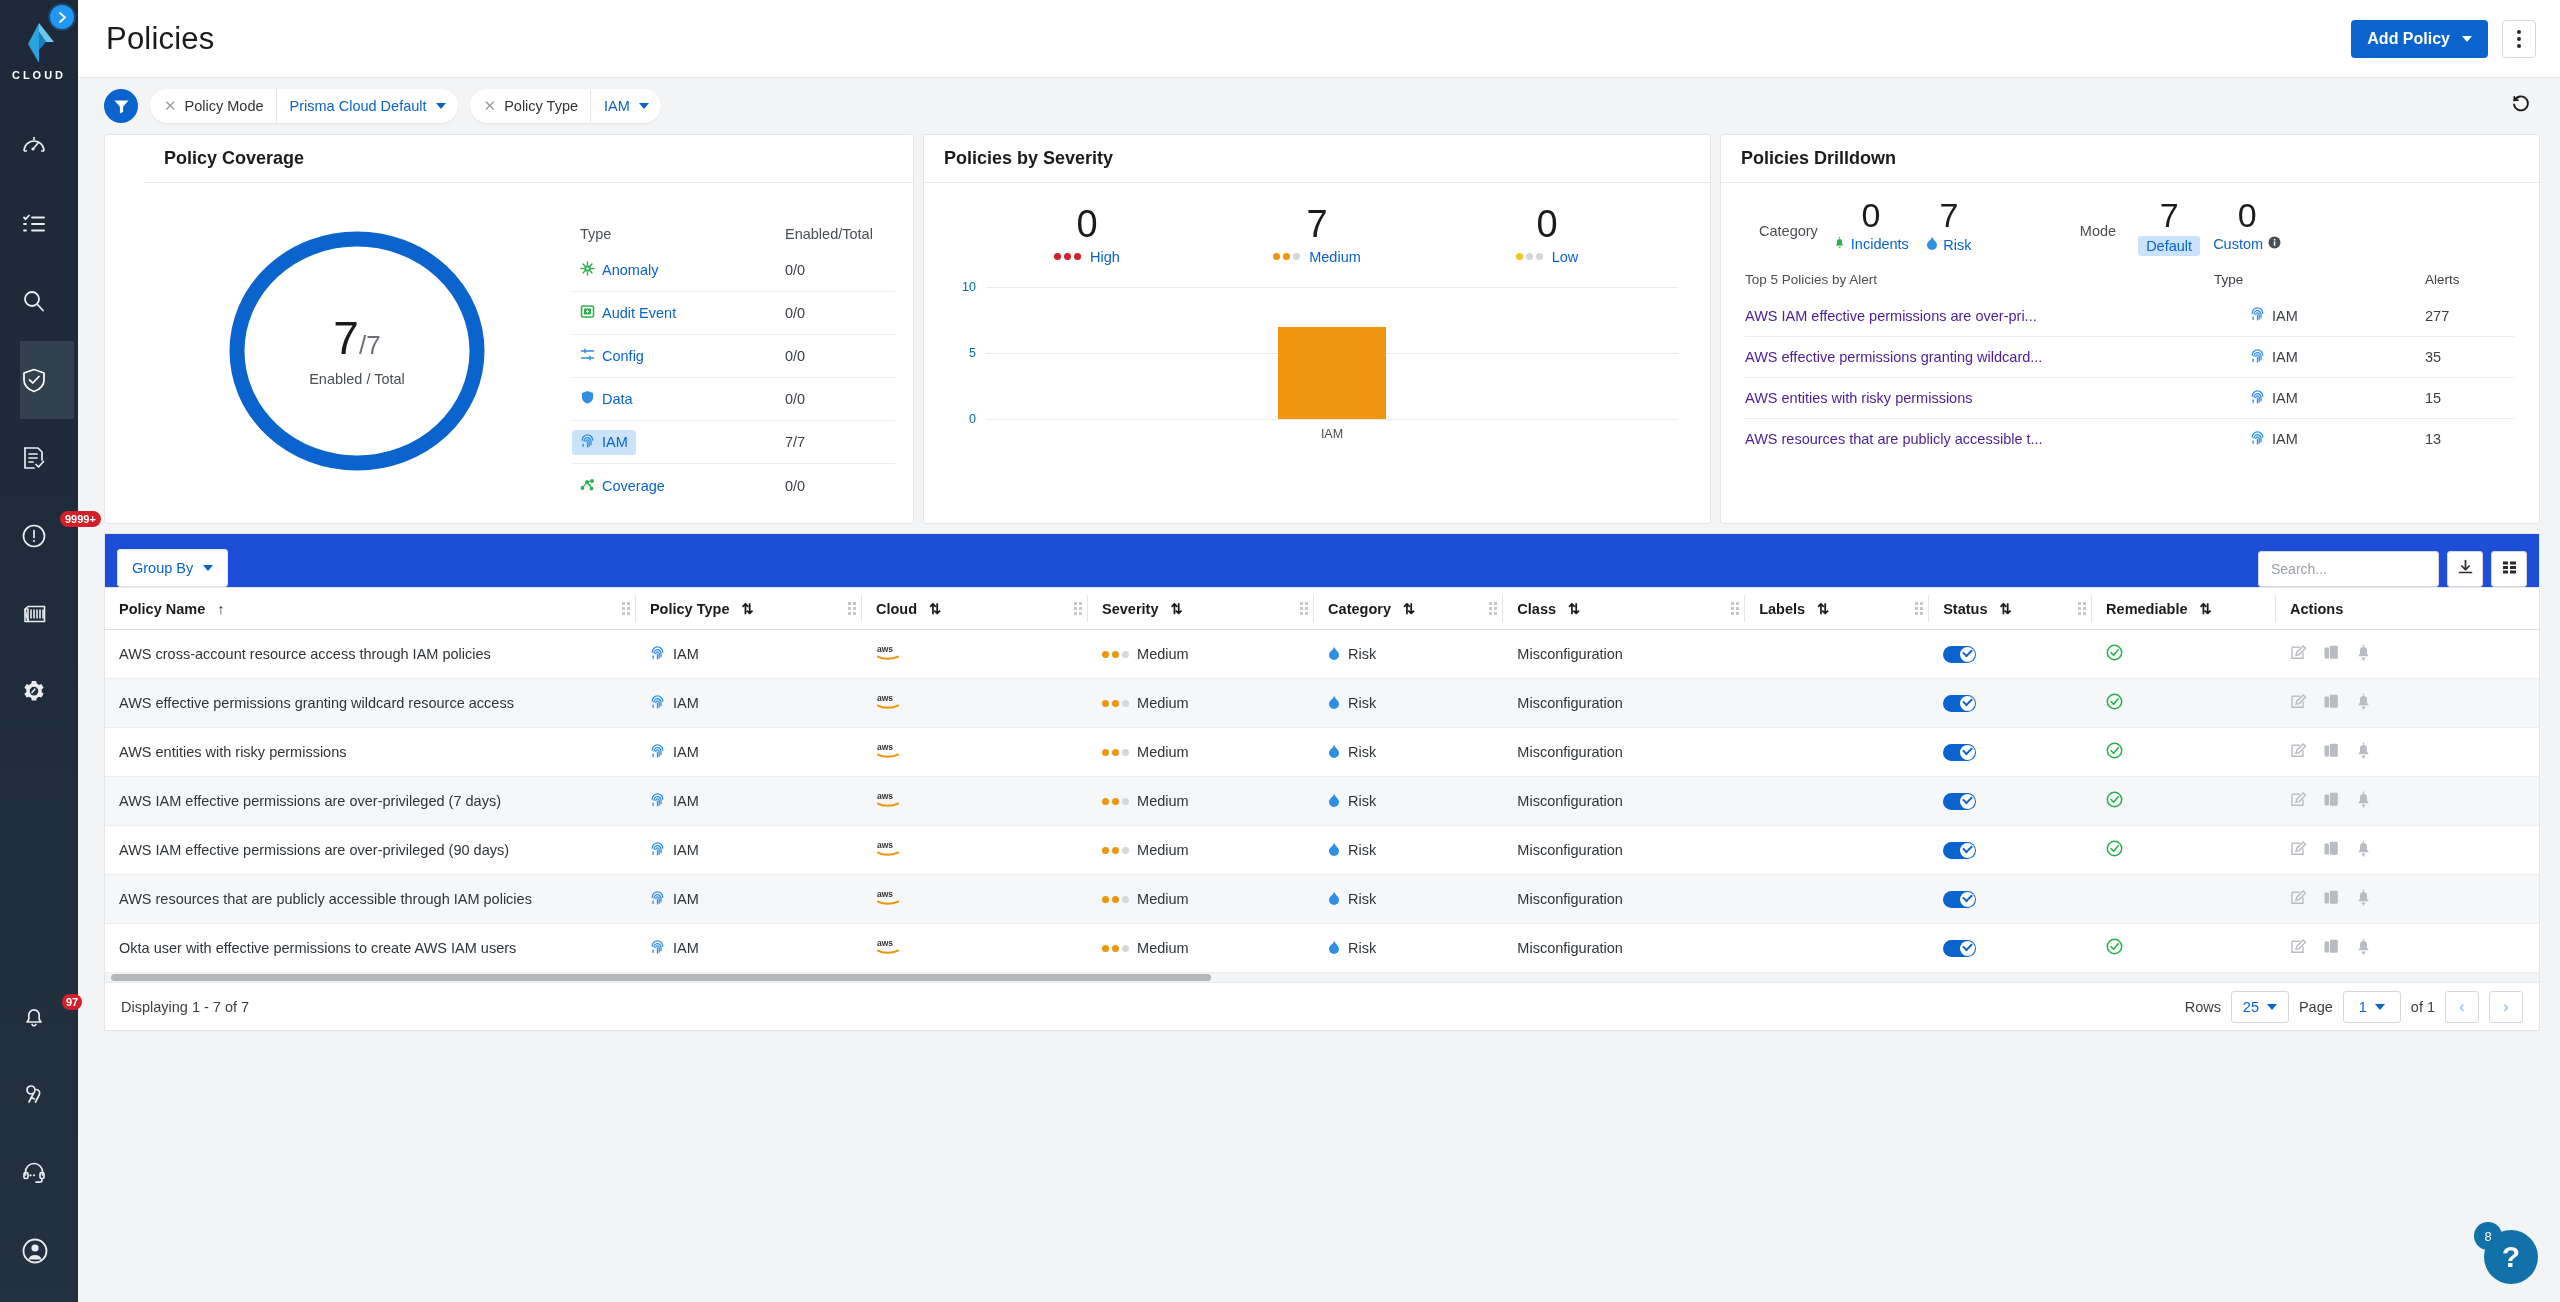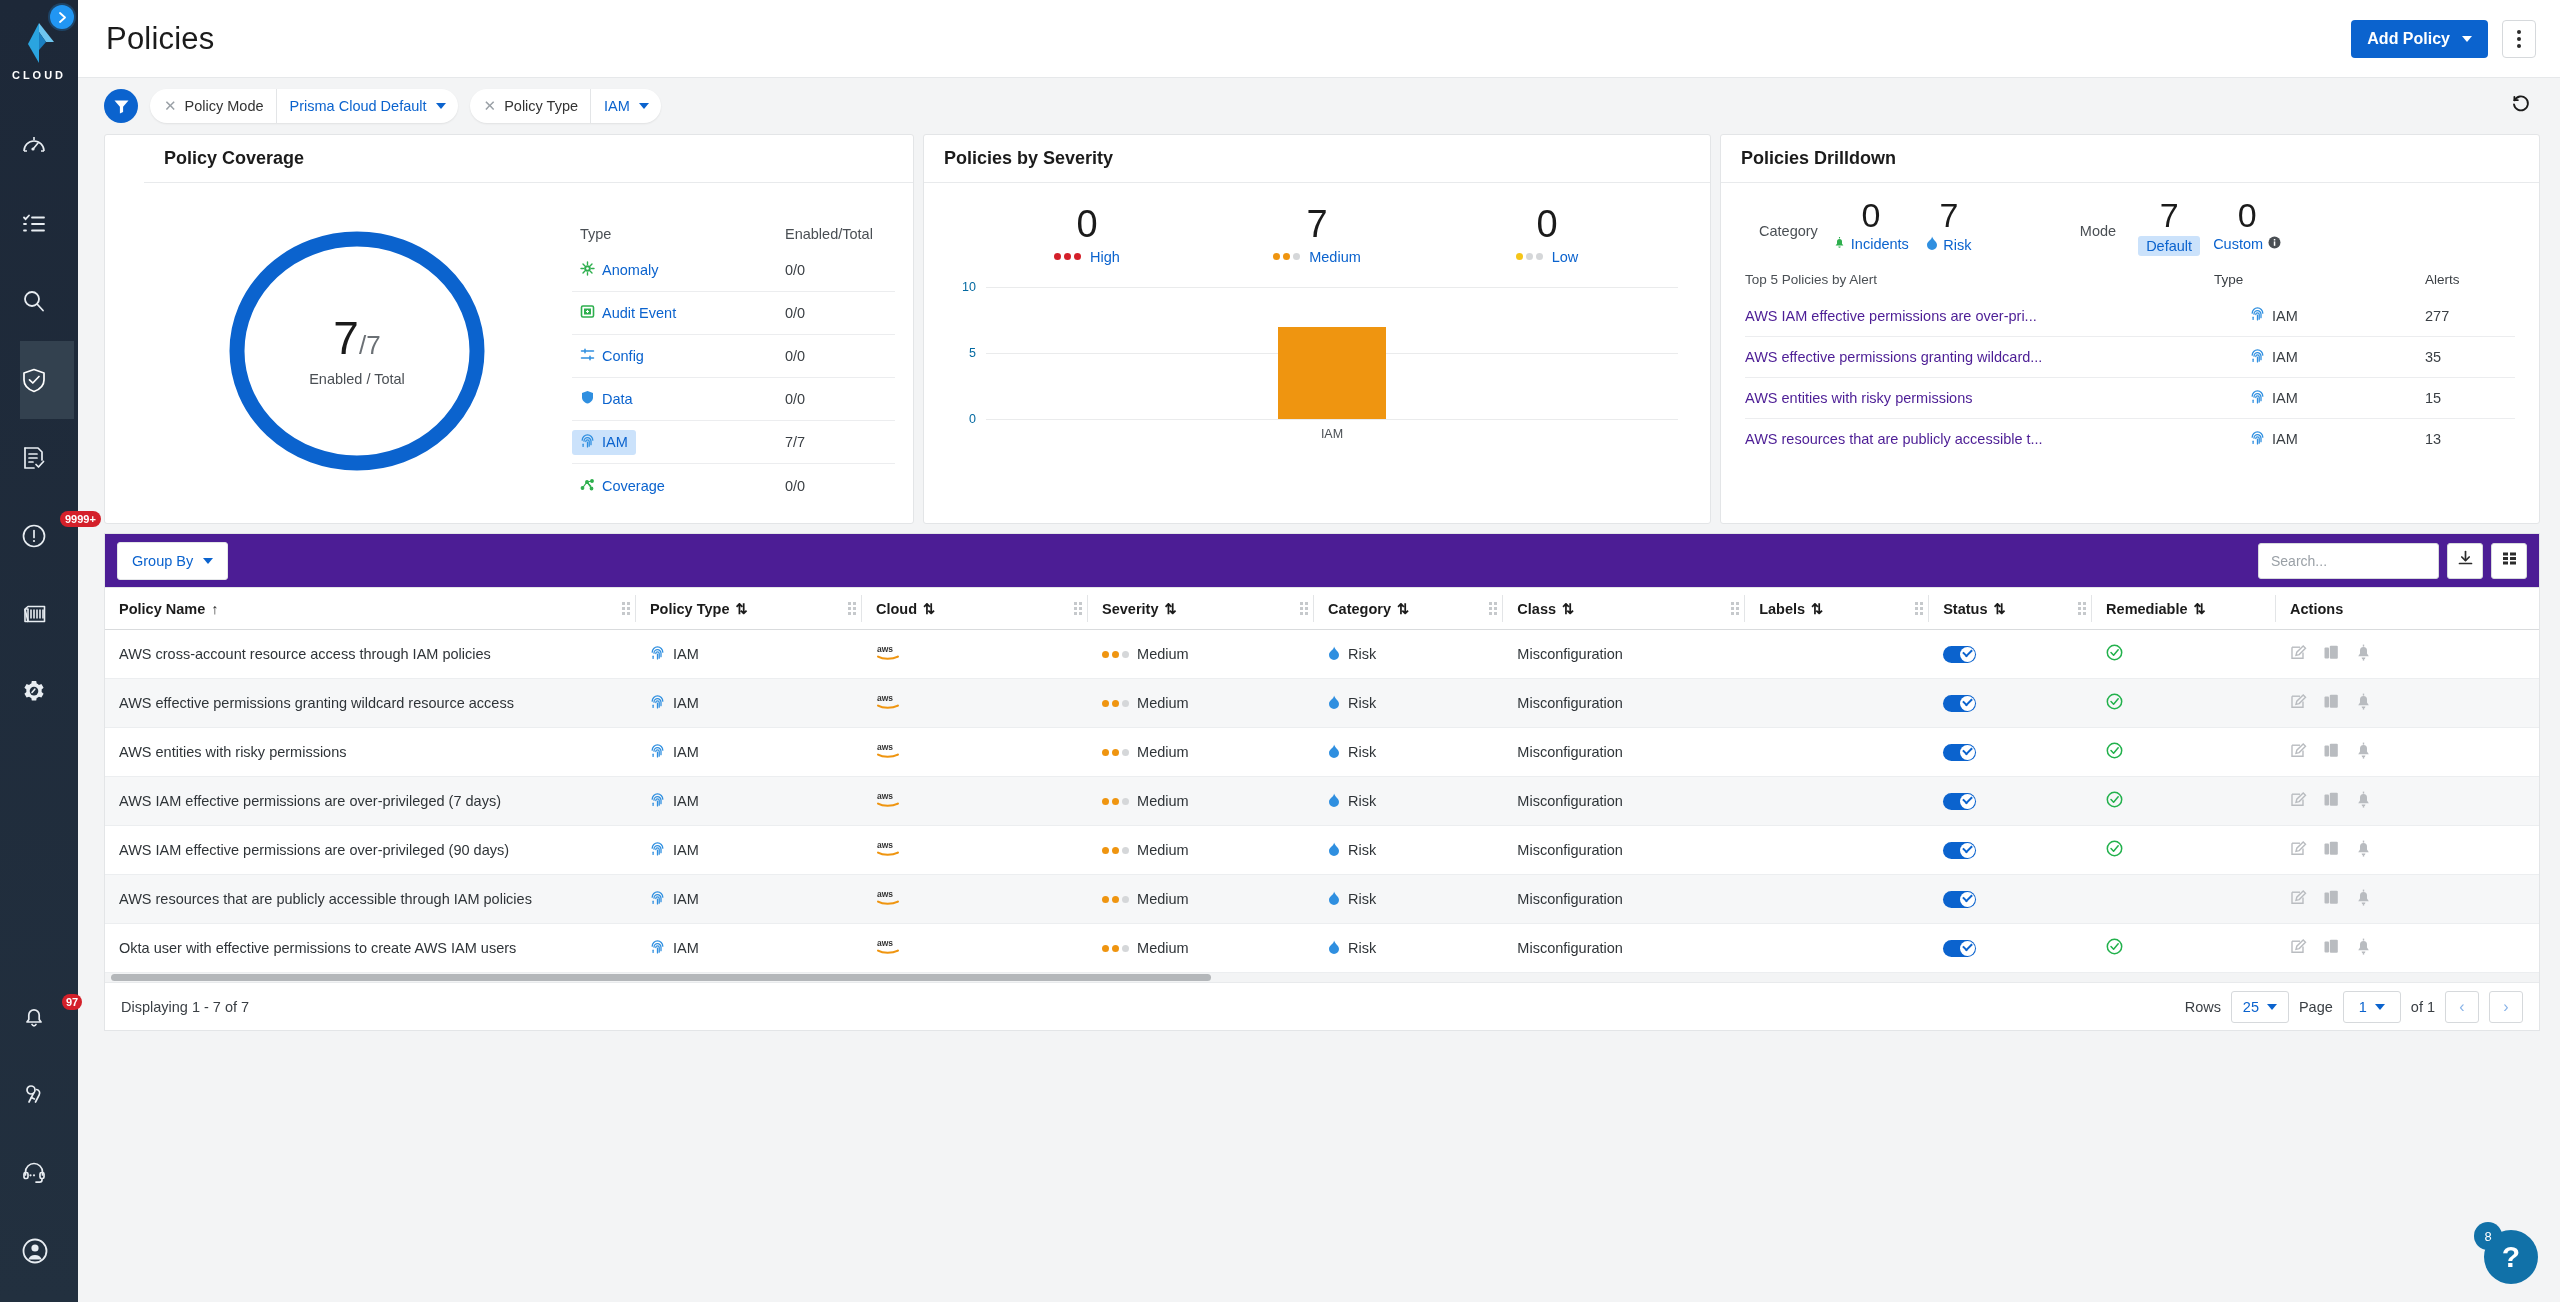--- a/index.html
+++ b/index.html
@@ -165,21 +165,21 @@
   .dd-lbl .hl { background: #cbe2fb; padding: 2px 8px; border-radius: 3px; }
   .dd-table { margin-top: 14px; padding: 0 6px; }
   .dd-hrow { display: flex; font-size: 13.5px; color: #4a4f54; padding: 2px 0 8px; gap: 36px; }
   .dd-row { display: flex; align-items: center; height: 41px; border-top: 1px solid #ecedef; font-size: 14.5px; }
   .dd-c1 { flex: 1; min-width:0; color: #4c1d95; white-space: nowrap; overflow: hidden; text-overflow: ellipsis; padding-right: 14px;}
   .dd-c2 { width: 175px; display: flex; align-items: center; gap: 7px; color: #3a3f44;}
   .dd-c3 { width: 90px; color: #3a3f44; }
 
   
   .table-zone { margin: 9px 20px 0 26px; display: flex; flex-direction: column; background: #fff; border: 1px solid #e3e5e7;}
-  .table-toolbar { height: 53px; background: #4c1d95; display: flex; align-items: center; padding: 0 12px 0 0; }
+  .table-toolbar { height: 53px; background: #1d4ed8; display: flex; align-items: flex-end; padding: 0 12px 0 0; }
   .groupby {
     height: 38px; background: #fff; border: 1px solid #e3e5e7; border-radius: 3px;
     display: flex; align-items: center; gap: 10px; padding: 0 14px; margin-left: 12px;
     color: #0b63ce; font-size: 14.5px; cursor: pointer;
   }
   .toolbar-right { margin-left: auto; display: flex; align-items: center; gap: 8px; }
   .searchbox {
     width: 181px; height: 36px; border: 1px solid #d6d9dc; border-radius: 3px; background:#fff;
     display: flex; align-items: center; padding: 0 10px 0 12px; gap: 44px;
   }
@@ -191,21 +191,21 @@
   .icon-btn {
     width: 36px; height: 36px; border: 1px solid #d6d9dc; border-radius: 3px; background: #fff;
     display: flex; align-items: center; justify-content: center; cursor: pointer;
   }
   table.grid { width: 100%; border-collapse: collapse; table-layout: fixed; }
   table.grid th {
     height: 42px; background: #fff; border-top: 1px solid #e3e5e7; border-bottom: 1px solid #d9dbdd;
     font-size: 14.5px; font-weight: 700; color: #1b1b1b; text-align: left; padding: 0 14px;
     position: relative; white-space: nowrap;
   }
-  table.grid th .th-in { display:flex; align-items:flex-start; gap:6px;}
+  table.grid th .th-in { display:flex; align-items:flex-start; gap:12px;}
   .grip {
     position: absolute; right: 6px; top: 50%; transform: translateY(-50%);
     width: 8px; height: 16px; display: grid; grid-template-columns: 3px 3px; gap: 2px; align-content: center;
   }
   .grip i { width: 3px; height: 3px; background: #c6c9cc; display:block;}
   .colsep { position: absolute; right: 0; top: 7px; bottom: 7px; width: 1px; background: #e3e5e7;}
   table.grid td {
     height: 49px; font-size: 14.5px; color: #2f3438; padding: 0 14px;
     border-bottom: 1px solid #eceef0; white-space: nowrap; overflow: hidden; text-overflow: ellipsis;
   }

